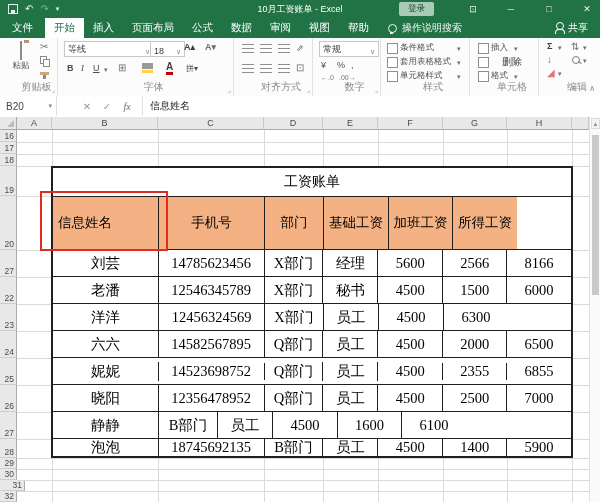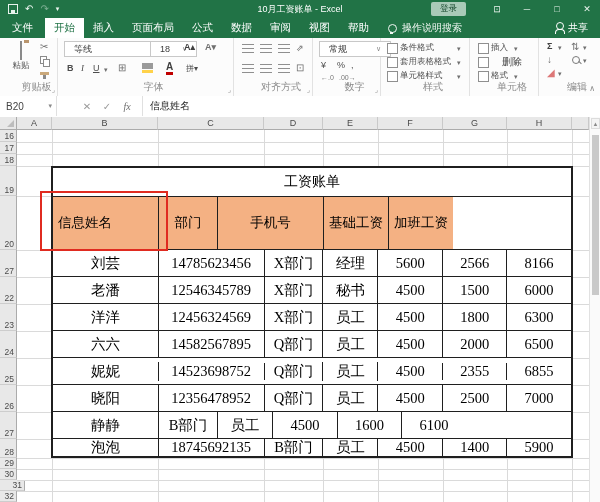--- a/index.html
+++ b/index.html
@@ -8,21 +8,21 @@
 
   
   .titlebar{position:absolute;left:0;top:0;width:600px;height:18px;background:#217346;
             color:#fff;font-size:9px;display:flex;align-items:center;}
   .qat{display:flex;align-items:center;gap:7px;margin-left:8px;}
   .ic-floppy{width:8px;height:8px;border:1px solid #e8f2ec;position:relative;}
   .ic-floppy:after{content:"";position:absolute;left:2px;bottom:0;width:4px;height:3px;background:#e8f2ec;}
   .qat .glyph{font-size:10px;line-height:10px;color:#eaf4ee;}
   .qat .dim{opacity:.45;}
   .win-title{position:absolute;left:0;right:0;text-align:center;font-size:9px;color:#fff;pointer-events:none;}
-  .tb-right{margin-left:auto;display:flex;align-items:center;gap:4px;height:100%;}
+  .tb-right{margin-left:auto;display:flex;align-items:center;gap:12px;height:100%;}
   .login-btn{background:rgba(255,255,255,.62);color:#14462b;border-radius:2px;
              font-size:8.5px;padding:1px 9px;margin-right:14px;cursor:pointer;}
   .winbtn{width:26px;height:100%;display:flex;align-items:center;justify-content:center;
           color:#eaf4ee;font-size:9px;}
   
   .tabbar{position:absolute;left:0;top:18px;width:600px;height:20px;background:#217346;
           display:flex;align-items:stretch;color:#fff;font-size:10.5px;}
   .tab{display:flex;align-items:center;padding:0 9px;cursor:pointer;white-space:nowrap;}
   .tab.file{padding:0 12px;}
   .tab.active{background:#fff;color:#217346;}
@@ -36,21 +36,21 @@
   
   .ribbon{position:absolute;left:0;top:38px;width:600px;height:58px;background:#fcfcfc;
           border-bottom:1px solid #d2d2d2;display:flex;}
   .rgroup{position:relative;height:100%;border-right:1px solid #e2e2e2;flex:none;}
   .rlabel{position:absolute;bottom:2px;left:16px;right:0;text-align:center;
           font-size:10px;color:#8b8b8b;white-space:nowrap;}
   .launcher{position:absolute;bottom:2px;right:2px;font-size:7px;color:#9a9a9a;}
   .ric{position:absolute;color:#6f6f6f;font-size:10px;line-height:10px;}
   .rtxt{position:absolute;color:#4d4d4d;font-size:9px;line-height:11px;white-space:nowrap;}
   .combo{position:absolute;height:14px;border:1px solid #c8c8c8;background:#fff;
-         font-size:9px;color:#3b3b3b;display:flex;align-items:center;padding:0 9px;}
+         font-size:9px;color:#3b3b3b;display:flex;align-items:flex-end;padding:0 3px;}
   .combo .arr{margin-left:auto;color:#8a8a8a;font-size:7px;}
   .ic-clip{width:13px;height:16px;border:1px solid #8a8a8a;background:#fff;position:relative;margin:0 auto;}
   .ic-clip:after{content:"";position:absolute;left:3px;top:-2px;width:5px;height:3px;background:#b9956d;}
   .ic-copy{position:relative;width:10px;height:11px;}
   .ic-copy:before,.ic-copy:after{content:"";position:absolute;border:1px solid #8a8a8a;background:#fff;width:5px;height:6px;}
   .ic-copy:before{left:0;top:0}.ic-copy:after{left:3px;top:3px}
   .ic-brush{width:9px;height:3px;background:#c9a briefly;}
   .ic-brush{width:9px;height:3px;background:#caa87a;position:relative;}
   .ic-brush:after{content:"";position:absolute;left:3px;top:3px;width:3px;height:4px;background:#8a8a8a;}
   .bars{width:12px;height:9px;background:repeating-linear-gradient(180deg,#8f8f8f 0 1px,transparent 1px 4px);}
@@ -328,24 +328,25 @@
         <div class="gl" style="left: 17px; top: 341px; width: 572px; height: 1px;"></div>
         <div class="gl" style="left: 17px; top: 352px; width: 572px; height: 1px;"></div>
         <div class="gl" style="left: 17px; top: 363px; width: 572px; height: 1px;"></div>
         <div class="gl" style="left: 17px; top: 374px; width: 572px; height: 1px;"></div>
       </div>
 
     <div class="xltable">
       <div class="t-title">工资账单</div>
       <div class="t-head" id="thead">
           <div class="t-hcell first" style="width: 106px; background: rgb(244, 177, 131);">信息姓名</div>
+          <div class="t-hcell" style="width: 106px; background: rgb(244, 177, 131);">手机号</div>
           <div class="t-hcell" style="width: 59px; background: rgb(244, 177, 131);">部门</div>
-          <div class="t-hcell" style="width: 106px; background: rgb(244, 177, 131);">手机号</div>
           <div class="t-hcell" style="width: 65px; background: rgb(244, 177, 131);">基础工资</div>
           <div class="t-hcell" style="width: 64px; background: rgb(244, 177, 131);">加班工资</div>
+          <div class="t-hcell" style="width: 64px; background: rgb(244, 177, 131);">所得工资</div>
         </div>
       <div id="tbody">
           <div class="t-row" style="height: 27px;">
             <div class="t-cell" style="width: 106px;">刘芸</div>
             <div class="t-cell" style="width: 106px; font-family: Liberation Serif, serif;">14785623456</div>
             <div class="t-cell" style="width: 59px;">X部门</div>
             <div class="t-cell" style="width: 55px;">经理</div>
             <div class="t-cell" style="width: 65px;">5600</div>
             <div class="t-cell" style="width: 64px;">2566</div>
             <div class="t-cell" style="width: 64px;">8166</div>
@@ -358,21 +359,20 @@
             <div class="t-cell" style="width: 65px;">4500</div>
             <div class="t-cell" style="width: 64px;">1500</div>
             <div class="t-cell" style="width: 64px;">6000</div>
           </div>
           <div class="t-row" style="height: 27px;">
             <div class="t-cell" style="width: 106px;">洋洋</div>
             <div class="t-cell" style="width: 106px;">12456324569</div>
             <div class="t-cell" style="width: 59px;">X部门</div>
             <div class="t-cell" style="width: 55px;">员工</div>
             <div class="t-cell" style="width: 65px;">4500</div>
-            <div class="t-cell" style="width: 64px;">1800</div>
             <div class="t-cell" style="width: 64px;">6300</div>
           </div>
           <div class="t-row" style="height: 27px;">
             <div class="t-cell" style="width: 106px;">六六</div>
             <div class="t-cell" style="width: 106px;">14582567895</div>
             <div class="t-cell" style="width: 59px;">Q部门</div>
             <div class="t-cell" style="width: 55px;">员工</div>
             <div class="t-cell" style="width: 65px;">4500</div>
             <div class="t-cell" style="width: 64px;">2000</div>
             <div class="t-cell" style="width: 64px;">6500</div>

